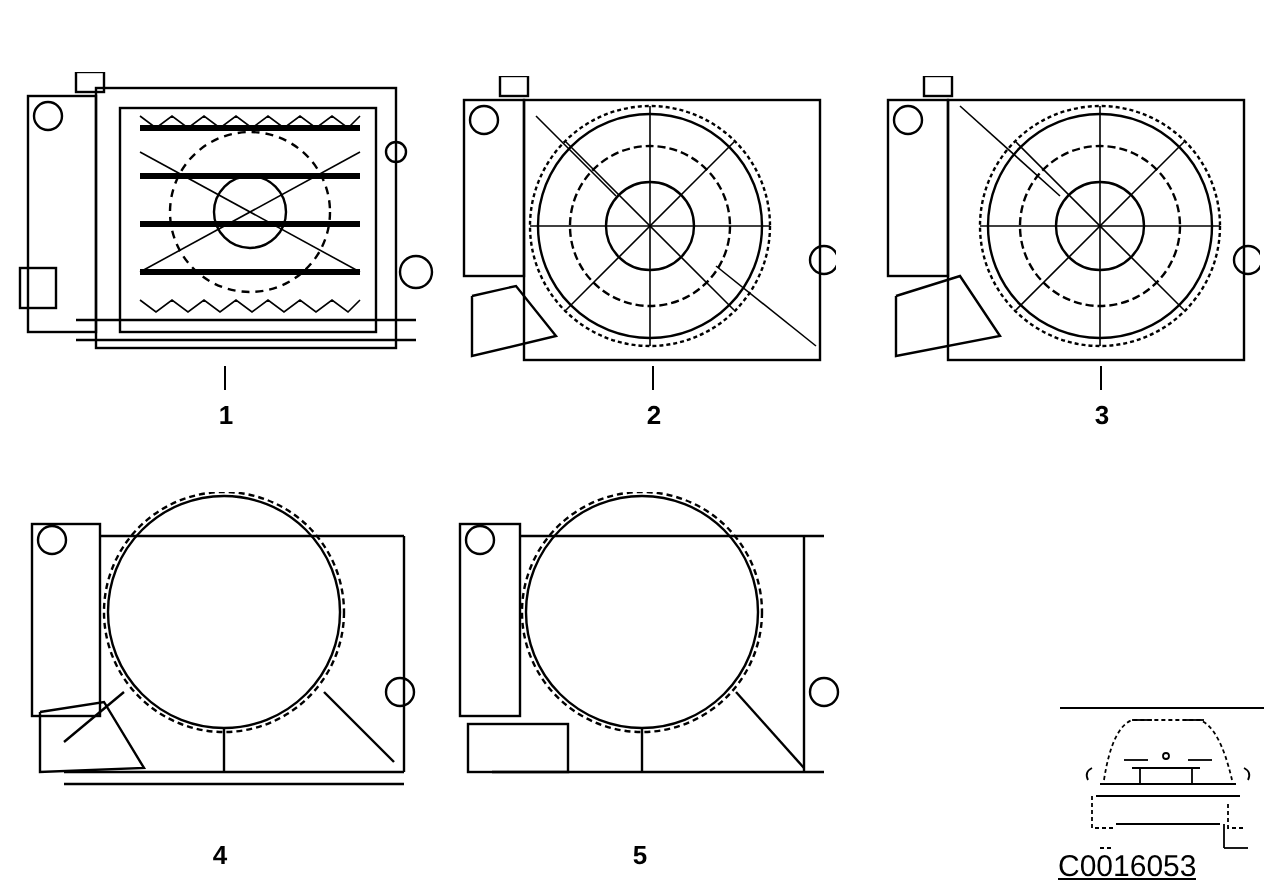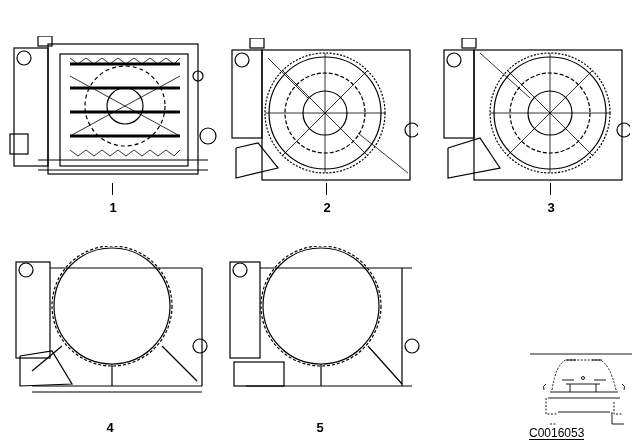--- a/index.html
+++ b/index.html
@@ -1,21 +1,21 @@
 <!DOCTYPE html>
 <html><head>
   <meta charset="utf-8">
   <style>
     html, body { margin:0; padding:0; background:#ffffff; }
     body { width:640px; height:448px; position:relative; overflow:hidden; font-family:"Liberation Sans", sans-serif; }
     .part { position:absolute; }
     .part svg { display:block; }
     .label { position:absolute; font-family:"Liberation Sans", sans-serif; font-weight:bold; font-size:13px; color:#000; width:20px; text-align:center; }
     .thumb { position:absolute; left:530px; top:352px; width:102px; height:78px; }
-    .thumb-code { position:absolute; left:529px; top:428px; font-family:"Liberation Sans", sans-serif; font-size:12px; color:#000; letter-spacing:0px; border-bottom:1px solid #000; line-height:11px; }
+    .thumb-code { position:absolute; left:529px; top:428px; font-family:"Liberation Sans", sans-serif; font-size:15px; color:#000; letter-spacing:0px; border-bottom:1px solid #000; line-height:11px; }
   </style>
 </head>
 <body>
 
 <div class="part" style="left:8px;top:36px;">
   <svg width="210" height="150" viewBox="0 0 210 150">
     <g fill="none" stroke="#000" stroke-width="1.2">
       <rect x="6" y="12" width="34" height="118"></rect>
       <rect x="30" y="0" width="14" height="10"></rect>
       <rect x="40" y="8" width="150" height="130"></rect>

